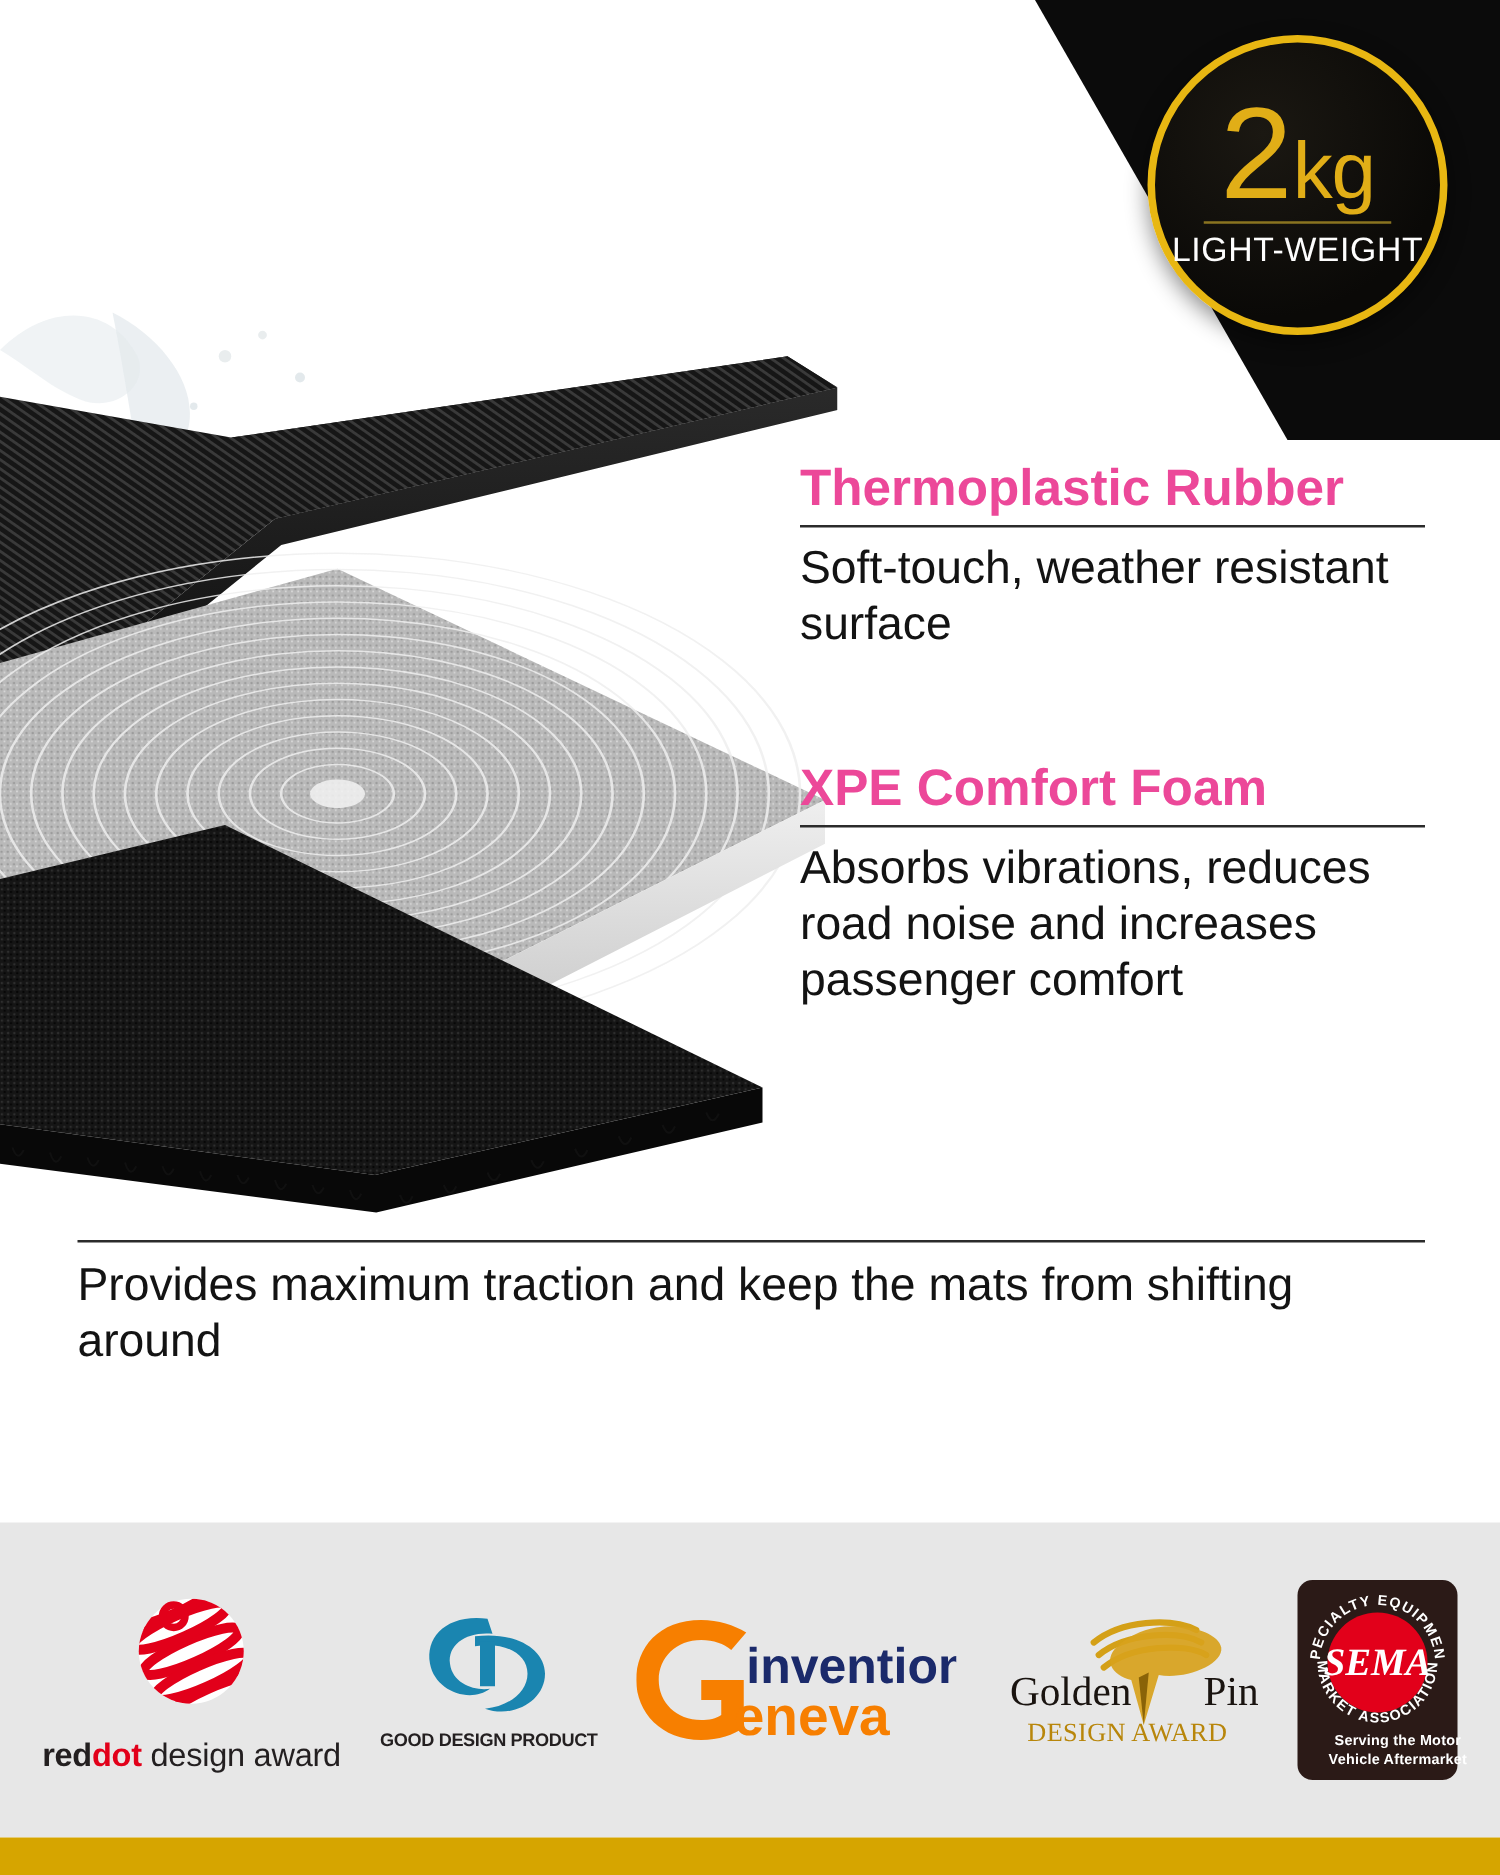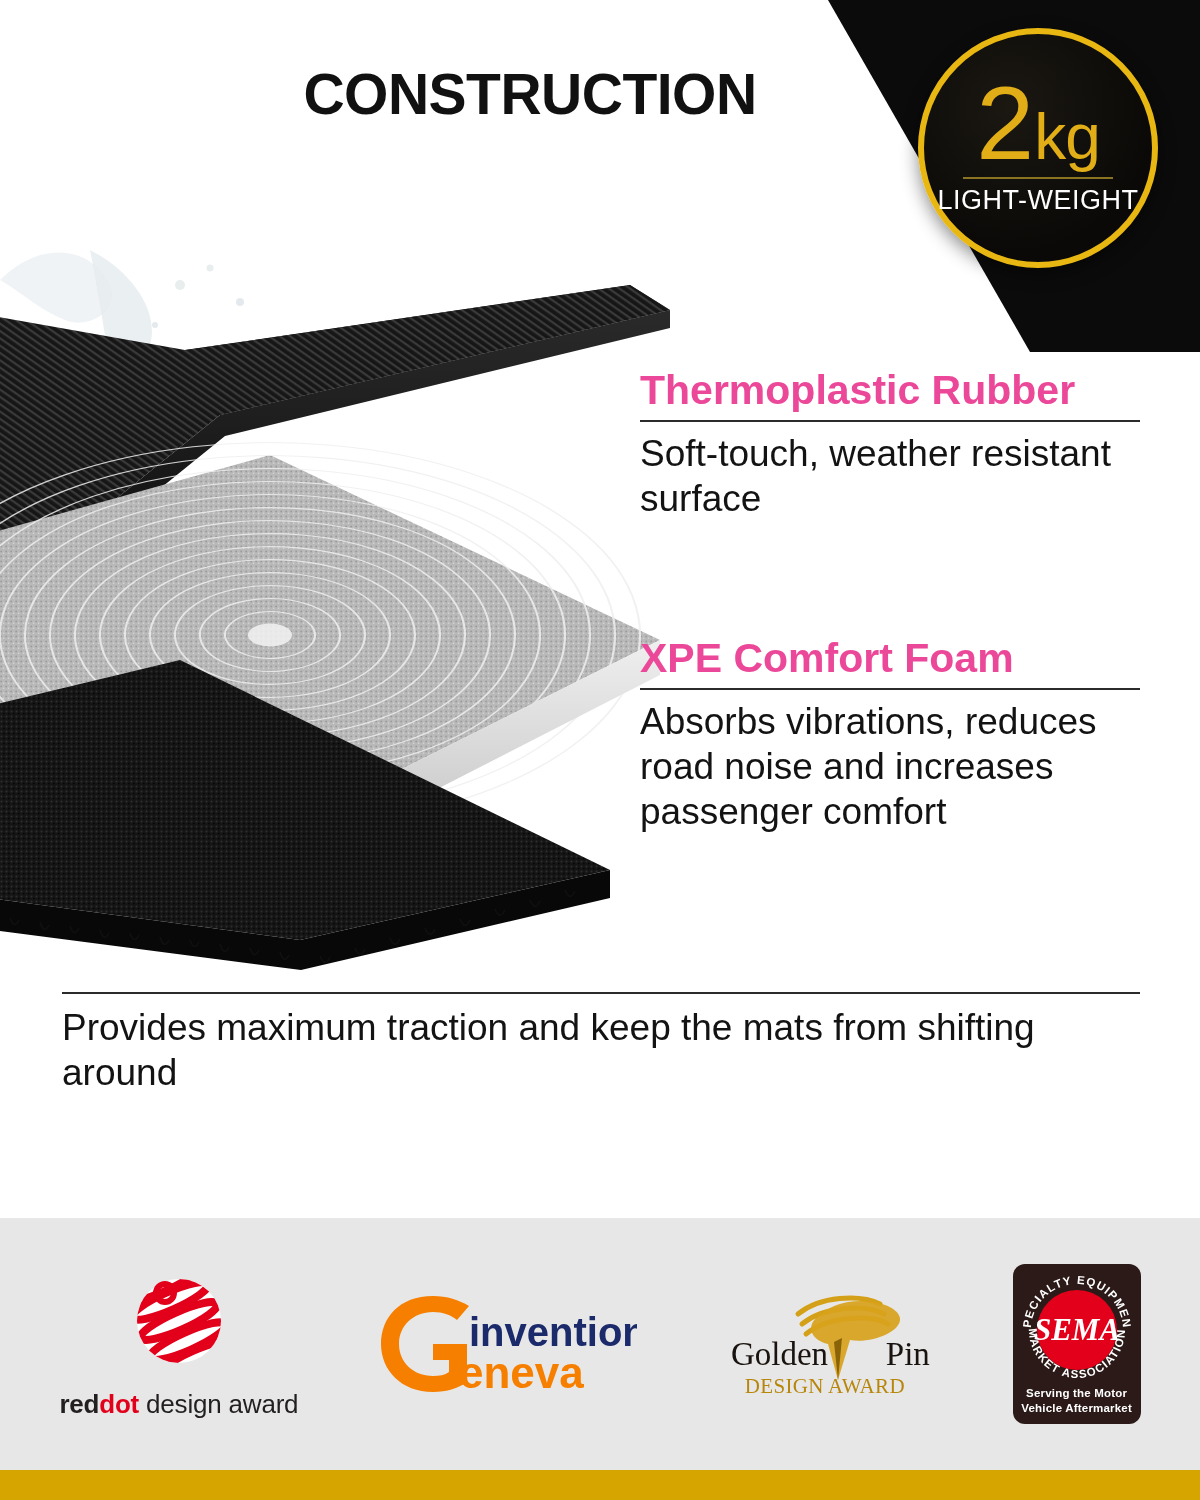--- a/index.html
+++ b/index.html
@@ -69,21 +69,21 @@
     white-space:nowrap;
   }
   .feature-rule{
     height:2px;background:#2b2b2b;margin-top:7px;margin-bottom:9px;
   }
   .feature-body{
     color:#131313;font-size:37px;line-height:1.22;font-weight:300;
   }
   #feat-rubber{left:640px;top:368px;width:508px;}
   #feat-rubber .feature-rule{width:500px;}
-  #feat-foam{left:640px;top:636px;width:510px;}
+  #feat-foam{left:640px;top:608px;width:510px;}
   #feat-foam .feature-rule{width:500px;}
 
   
   #feat-skid{left:62px;top:982px;width:1078px;}
   .skid-head{display:flex;align-items:center;}
   .skid-head .feature-title{font-size:41px;}
   .pat-badge{
     background:#bf9a5e;color:#ffffff;
     font-size:30px;font-weight:bold;
     padding:5px 14px 7px 14px;
@@ -122,37 +122,36 @@
     position:absolute;left:0;top:86px;width:210px;text-align:center;
     font-size:21px;color:#b8860b;letter-spacing:.3px;font-family:"Liberation Serif", serif;
   }
 
   .sema-box{
     width:128px;height:160px;background:#2b1a17;border-radius:12px;
     position:relative;box-sizing:border-box;
   }
   .sema-sub{
     position:absolute;left:0;bottom:9px;width:128px;text-align:center;
-    color:#fff;font-size:11.5px;line-height:1.25;font-weight:bold;letter-spacing:.2px;
+    color:#fff;font-size:11.5px;line-height:1.25;font-weight:bold;letter-spacing:.2px;padding-left:16px;
   }
 
   .gold-bar{
     position:absolute;left:0;top:1470px;width:1200px;height:30px;
     background:#d6a500;z-index:6;
   }
 </style>
 </head>
 <body>
 
 <div class="page">
 
   <div class="corner-wedge"></div>
 
   <div class="main-title">
-    <div>CONSTRUCTION</div>
   </div>
 
   <div class="badge">
     <div class="badge-kg">
       <span class="num">2</span>
       <span class="unit">kg</span>
     </div>
     <div class="badge-rule"></div>
     <div class="badge-sub">LIGHT-WEIGHT</div>
   </div>
@@ -274,20 +273,28 @@
             <ellipse cx="56" cy="52" rx="42" ry="9" transform="rotate(-24 56 52) translate(0,22)"></ellipse>
             <ellipse cx="56" cy="52" rx="42" ry="9" transform="rotate(-24 56 52) translate(0,-42)"></ellipse>
             <ellipse cx="56" cy="52" rx="42" ry="9" transform="rotate(-24 56 52) translate(0,42)"></ellipse>
           </g>
           <circle cx="56" cy="52" r="42" fill="none" stroke="#f2f2f2" stroke-width="0"></circle>
           <circle cx="42" cy="24" r="9" fill="none" stroke="#e2001a" stroke-width="6"></circle>
         </svg>
         <div class="reddot-text"><span class="plain">red</span><span class="dot">dot</span><span> design award</span></div>
       </div>
 
+      <div class="award">
+        <svg width="118" height="92" viewBox="0 0 118 92">
+          <path d="M58 8 C26 4 8 22 12 44 C16 66 44 76 60 64 C48 66 30 60 28 44 C26 28 42 18 62 20 Z" fill="#1a85b0"></path>
+          <path d="M48 22 C80 18 104 32 104 52 C104 74 78 88 56 80 C76 78 90 66 90 52 C90 36 72 26 48 30 Z" fill="#1a85b0"></path>
+          <path d="M52 26 L52 62 L64 62 L64 26 Z" fill="#1a85b0"></path>
+        </svg>
+        <div class="gd-text">GOOD DESIGN PRODUCT</div>
+      </div>
 
       <div class="award">
         <svg width="256" height="104" viewBox="0 0 256 104">
           <path d="M52 4 C18 4 0 26 0 52 C0 78 20 100 52 100 C66 100 78 96 86 90 L86 52 L52 52 L52 68 L68 68 L68 80
                    C64 83 58 84 52 84 C32 84 18 70 18 52 C18 34 32 20 52 20 C62 20 70 23 76 28 L88 14 C78 8 66 4 52 4 Z" fill="#f77f00"></path>
           <text x="88" y="54" font-family="Liberation Sans, sans-serif" font-size="40" font-weight="bold" fill="#1b2a6b">inventions</text>
           <text x="78" y="96" font-family="Liberation Sans, sans-serif" font-size="44" font-weight="bold" fill="#f77f00">eneva</text>
         </svg>
       </div>
 

